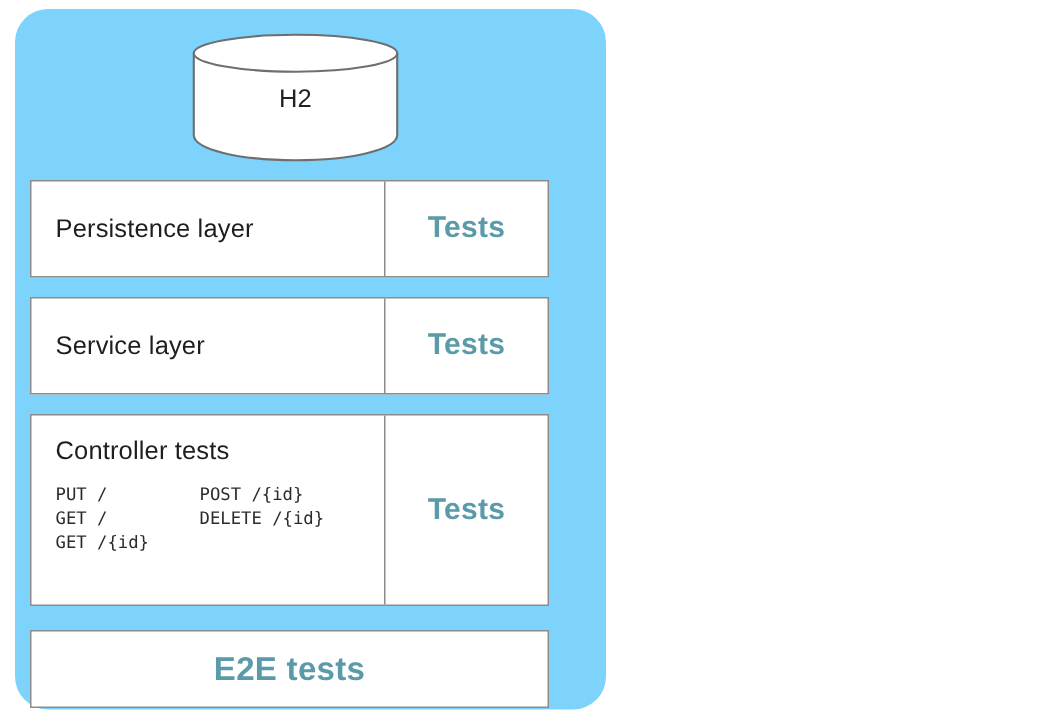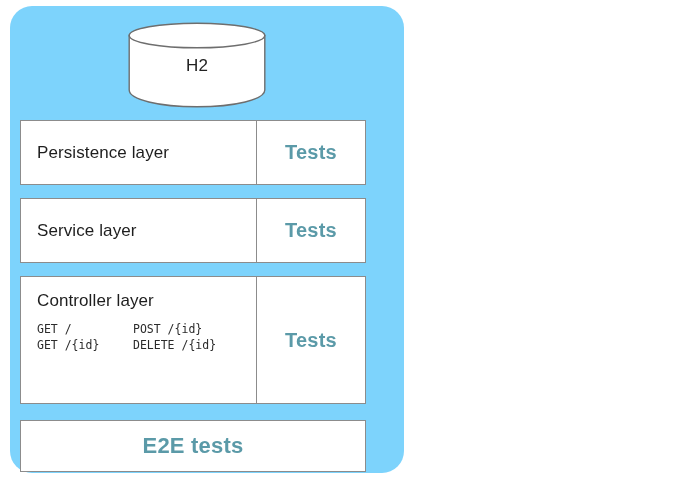--- a/index.html
+++ b/index.html
@@ -182,23 +182,24 @@
     <div class="layer-main">
       <div class="layer-title">Service layer</div>
     </div>
     <div class="tests-cell">
       <span class="tests-label">Tests</span>
     </div>
   </div>
 
   <div class="layer-row" id="row-controller">
     <div class="layer-main">
-      <div class="layer-title">Controller layer</div>
+      <div class="layer-title">Controller tests</div>
       <div id="endpoint-list">
         <div class="endpoint-col" id="endpoint-col-left">
+          <div class="endpoint-item">PUT /</div>
           <div class="endpoint-item">GET /</div>
           <div class="endpoint-item">GET /{id}</div>
         </div>
         <div class="endpoint-col" id="endpoint-col-right">
           <div class="endpoint-item">POST /{id}</div>
           <div class="endpoint-item">DELETE /{id}</div>
         </div>
       </div>
     </div>
     <div class="tests-cell">

